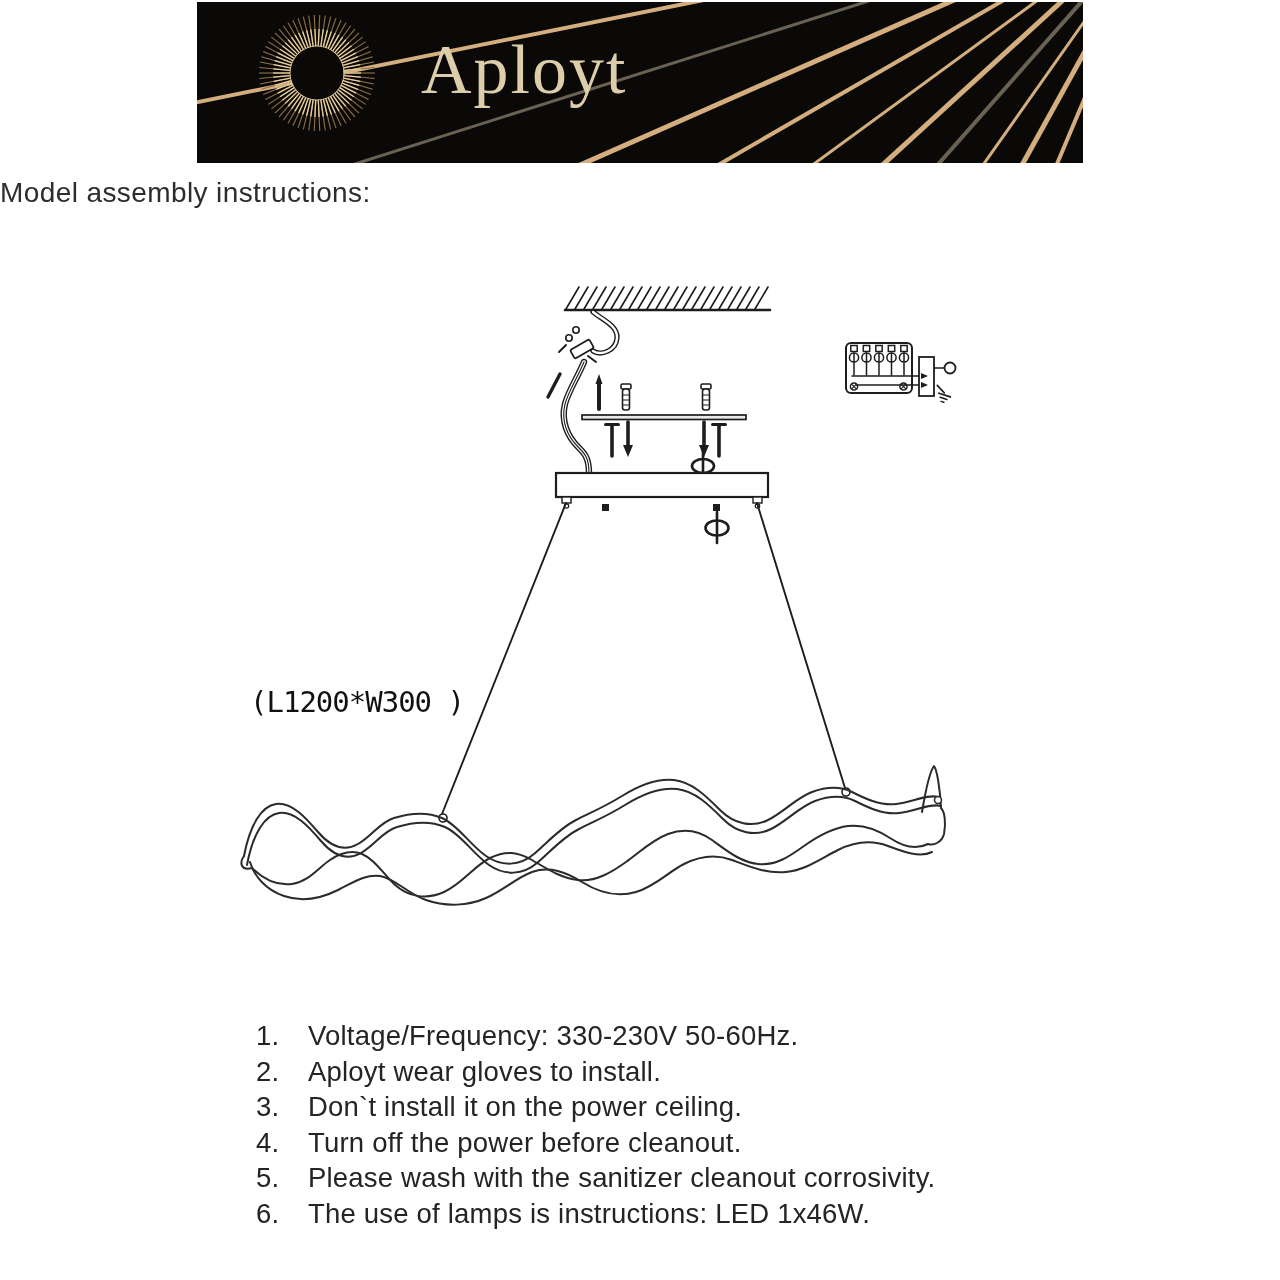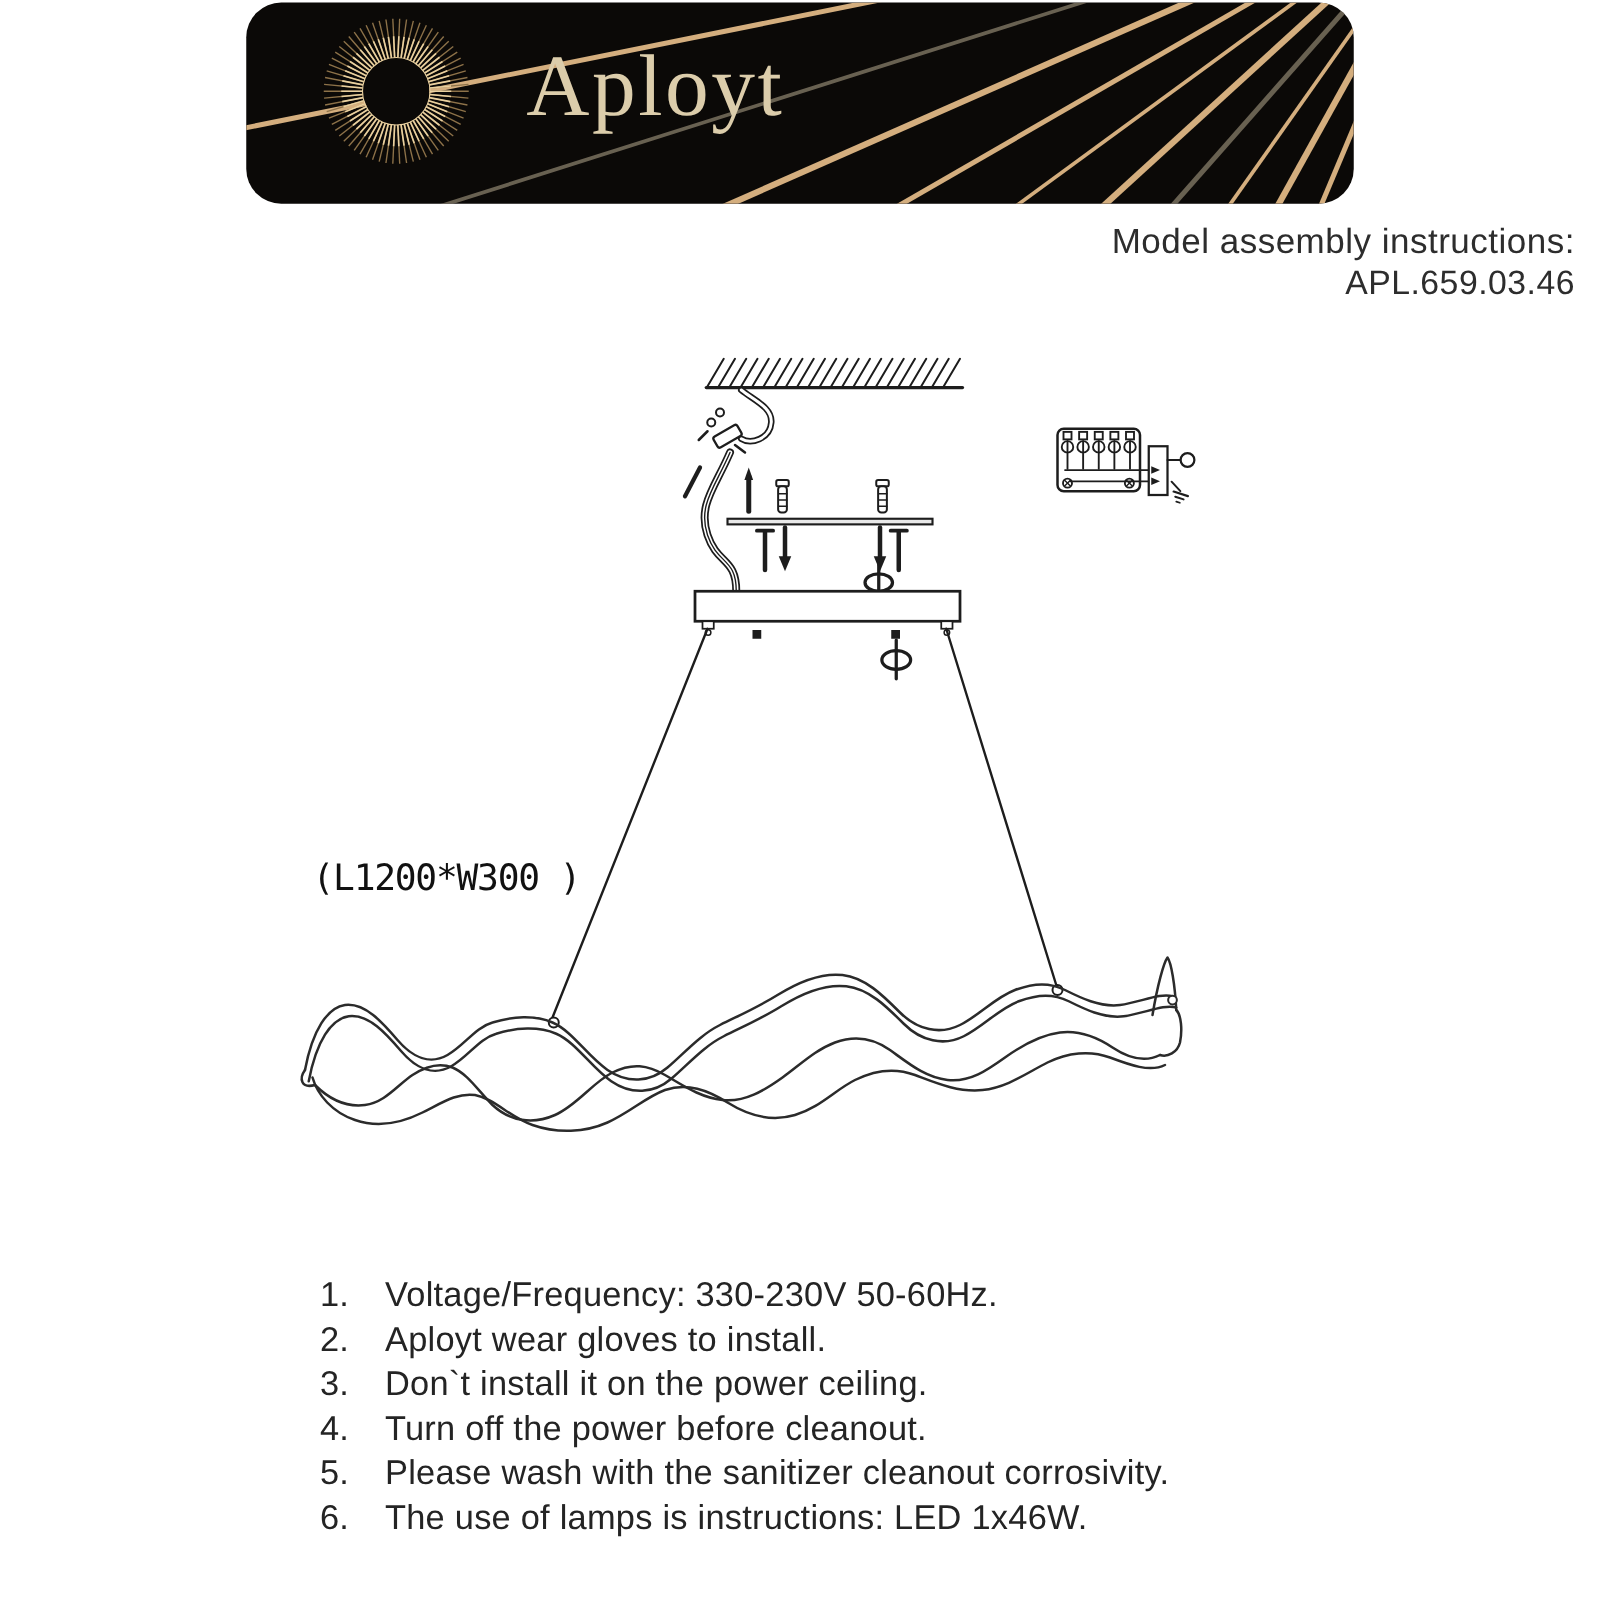--- a/index.html
+++ b/index.html
@@ -3,33 +3,33 @@
 <meta charset="utf-8">
 <style>
   html,body{margin:0;padding:0;}
   body{
     width:1280px;height:1280px;position:relative;background:#ffffff;
     font-family:"Liberation Sans", sans-serif;overflow:hidden;
   }
   
   .banner{
     position:absolute;left:197px;top:2px;width:886px;height:161px;
-    background:#0b0907;overflow:hidden;border-radius:28px;
+    background:#0b0907;overflow:hidden;
   }
   .banner svg{position:absolute;left:0;top:0;}
   .brand{
     position:absolute;left:224px;top:33px;
     font-family:"Liberation Serif", serif;
     font-size:70px;line-height:1;font-weight:400;
     color:#dccdab;letter-spacing:2px;
   }
   
   .title-block{
     position:absolute;left:0;top:176px;width:1260px;
-    text-align:right;color:#2d2d2d;
+    text-align:left;color:#2d2d2d;
   }
   .title-line1{font-size:28px;line-height:34px;letter-spacing:.4px;}
   .title-line2{font-size:27px;line-height:33px;letter-spacing:.4px;}
   
   svg.tech{position:absolute;left:0;top:0;pointer-events:none;}
   
   .instructions{
     position:absolute;left:256px;top:1018px;width:840px;color:#242424;
   }
   .inst-row{display:flex;align-items:flex-start;line-height:35.5px;font-size:27.5px;letter-spacing:.2px;}
@@ -194,21 +194,20 @@
         <line x1="146.8777419094733" y1="68.43348683078705" x2="163.80076459321572" y2="66.81753409461592" stroke="#e9d09f" stroke-width="1.3" opacity="1"></line>
       </g>
     <circle cx="120" cy="71" r="26.5" fill="#0b0907"></circle>
     <circle cx="120" cy="71" r="27" fill="none" stroke="#e9d09f" stroke-width="0.9"></circle>
   </svg>
   <div class="brand">Aployt</div>
 </header>
 
 <div class="title-block">
   <div class="title-line1">Model assembly instructions:</div>
-  <div class="title-line2">APL.659.03.46</div>
 </div>
 
 <svg class="tech" width="1280" height="1280" viewBox="0 0 1280 1280">
   <g stroke="#1d1d1d" fill="none" stroke-linecap="round">
 
     <line x1="565" y1="310" x2="770" y2="310" stroke-width="2.6"></line>
     <g id="hatch-g">
         <line x1="566" y1="309" x2="579" y2="287" stroke="#1c1c1c" stroke-width="1.6" opacity="1"></line>
         <line x1="575" y1="309" x2="588" y2="287" stroke="#1c1c1c" stroke-width="1.6" opacity="1"></line>
         <line x1="584" y1="309" x2="597" y2="287" stroke="#1c1c1c" stroke-width="1.6" opacity="1"></line>

